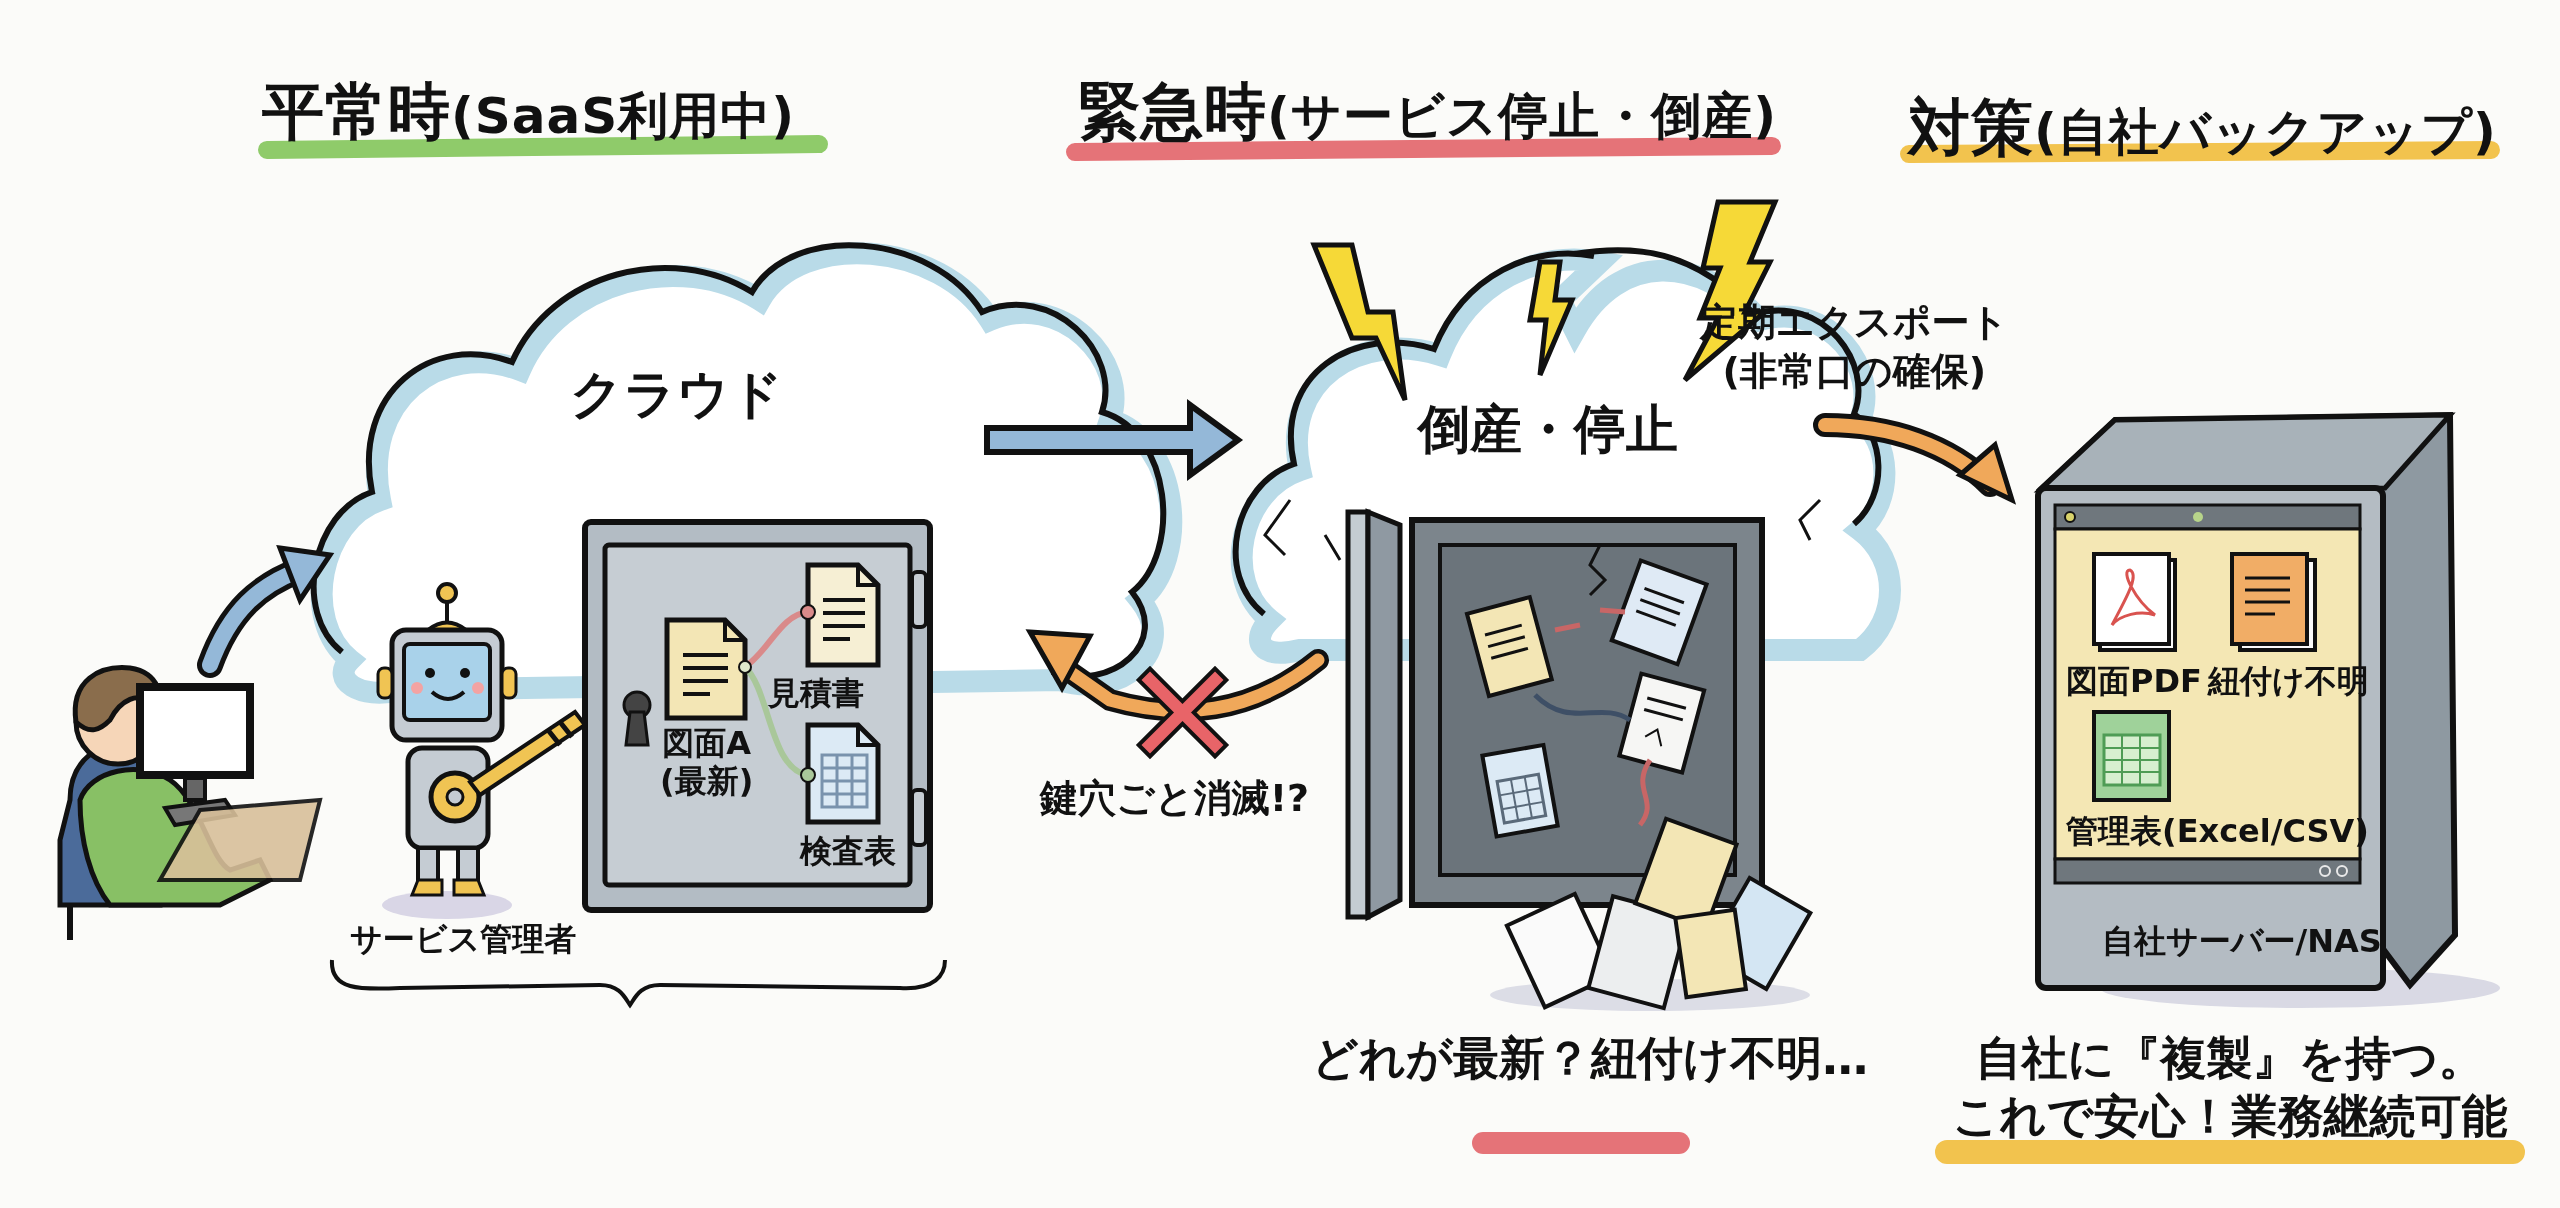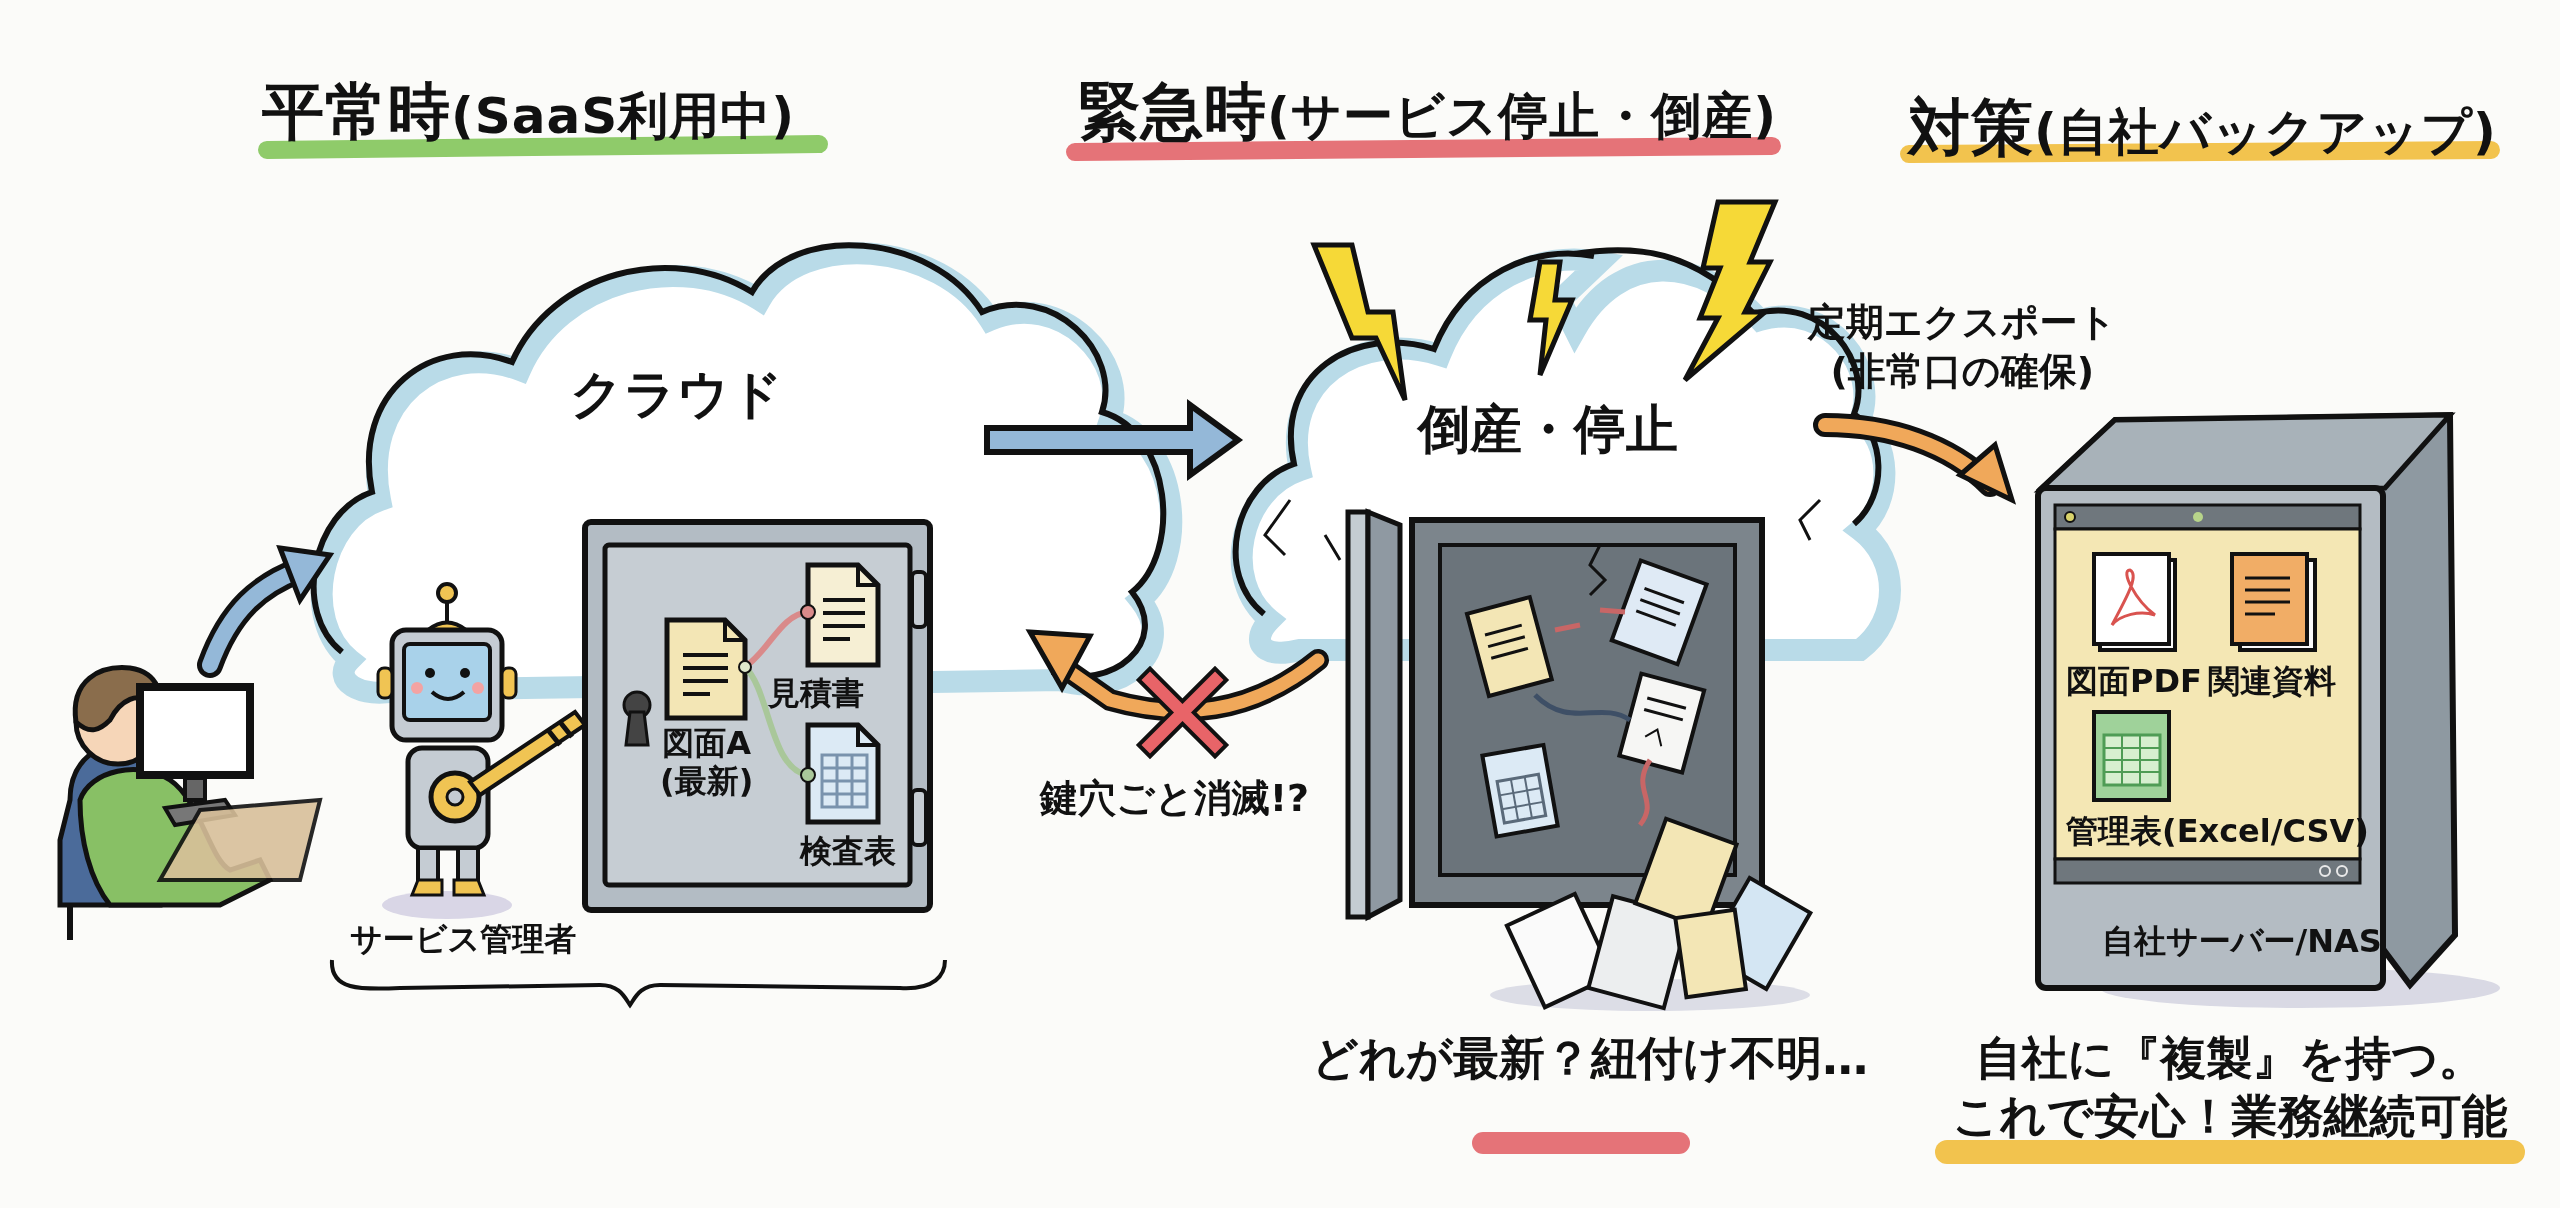--- a/index.html
+++ b/index.html
@@ -277,27 +277,27 @@
 </div>
 <div class="label lbl-sm" style="left:768px;top:672px;">見積書</div>
 <div class="label lbl-sm" style="left:800px;top:830px;">検査表</div>
 <div class="label lbl-sm" style="left:350px;top:918px;">サービス管理者</div>
 
 <div class="label lbl-lg" style="left:1418px;top:395px;">倒産・停止</div>
 <div class="label lbl-md" style="left:1040px;top:775px;line-height:1.25;">
   <div>鍵穴ごと消滅!?</div>
 </div>
 
-<div class="label lbl-md" style="left:1808px;top:298px;line-height:1.3;">
+<div class="label lbl-md" style="left:1700px;top:298px;line-height:1.3;">
   <div>定期エクスポート</div>
   <div>(非常口の確保)</div>
 </div>
 
 <div class="label lbl-sm" style="left:2066px;top:660px;">図面PDF</div>
-<div class="label lbl-sm" style="left:2208px;top:660px;">関連資料</div>
+<div class="label lbl-sm" style="left:2208px;top:660px;">紐付け不明</div>
 <div class="label lbl-sm" style="left:2066px;top:810px;">管理表(Excel/CSV)</div>
 <div class="label lbl-sm" style="left:2060px;top:920px;margin-left:42px;">自社サーバー/NAS</div>
 
 <div class="abs" style="left:1472px;top:1132px;width:218px;height:22px;border-radius:12px;background:#e57378;"></div>
 <div class="caption" style="left:1290px;top:1030px;width:600px;">
   <div>どれが最新？紐付け不明…</div>
 </div>
 
 <div class="abs" style="left:1935px;top:1140px;width:590px;height:24px;border-radius:12px;background:#f2c34e;"></div>
 <div class="caption" style="left:1935px;top:1030px;width:590px;">

